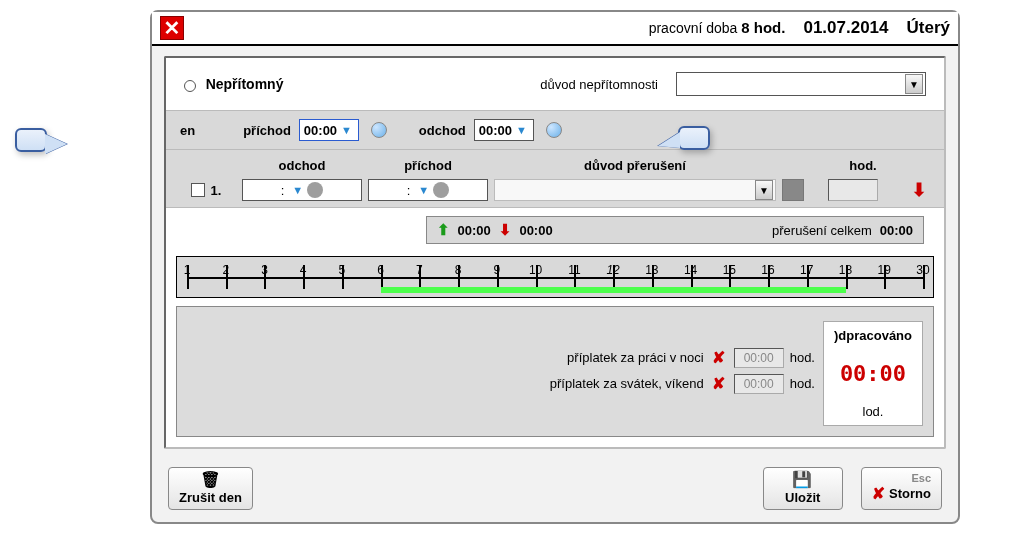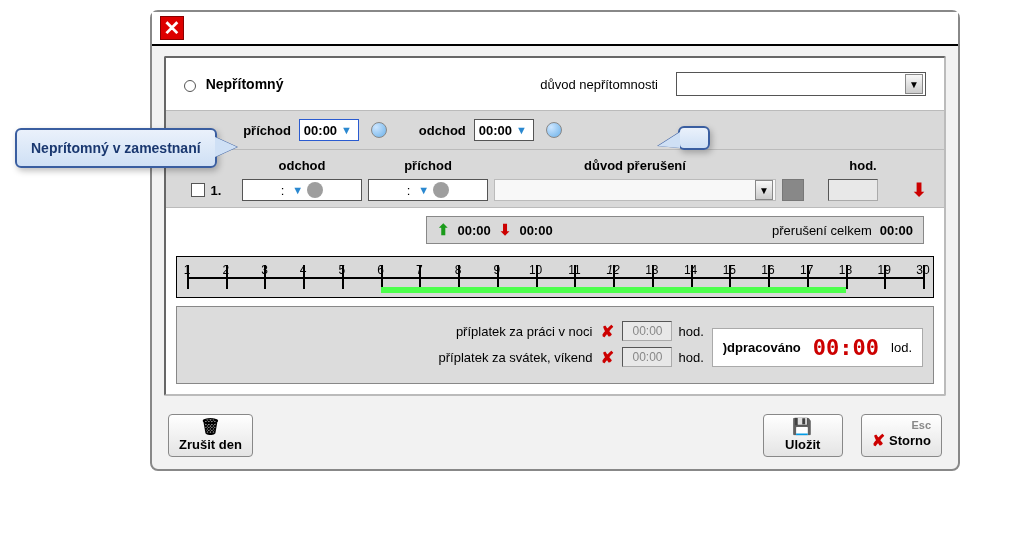--- a/index.html
+++ b/index.html
@@ -207,21 +207,21 @@
   .x-red {
     width:18px; height:18px; display:flex; align-items:center; justify-content:center;
     color:#c00; font-weight:bold; font-size:16px;
   }
   .ro-box {
     width:50px; height:20px; border:1px inset #aaa; background:#e8e8e8;
     color:#888; font-size:12px; display:flex; align-items:center; justify-content:center;
   }
   .supp-right {
     border:1px solid #aaa; background:#fff; padding:6px 10px;
-    display:flex; align-items:center; gap:12px;
+    display:flex; align-items:center; gap:18px;flex-direction:column;
   }
   .big-red { color:#c00; font-weight:bold; font-size:22px; font-family: monospace; }
 
   .footer-btns {
     display:flex; gap:18px; padding: 8px 16px 12px;
     align-items:stretch;
   }
   .btn {
     border:1px solid #888; border-radius:4px;
     background: linear-gradient(#fff,#e4e4e4);
@@ -266,20 +266,28 @@
     filter: drop-shadow(-1px 0 0 #3a5ea0);
   }
 </style>
 </head>
 <body>
 
 <div class="window">
 
   <div class="titlebar">
     <div class="close-x">✕</div>
+    <div class="title-right">
+      <span class="title-work">
+        <span>pracovní doba</span>
+        <b>8 hod.</b>
+      </span>
+      <span class="title-date">01.07.2014</span>
+      <span class="title-day">Úterý</span>
+    </div>
   </div>
 
   <div class="upper-panel">
 
     <div class="row-absent">
       <label>
         <span class="radio-circ"></span>
         <span class="absent-label">Nepřítomný</span>
       </label>
       <span class="reason-label">důvod nepřítomnosti</span>
@@ -433,18 +441,17 @@
       <span style="display:flex;align-items:center;gap:4px">
         <span class="x-red" style="width:auto;height:auto">✘</span>
         <span>Storno</span>
       </span>
     </div>
   </div>
 
 </div>
 
 <div class="callout left" style="left:15px; top:128px;">
-  <span>Neprítomný v zamestnaní</span>
   <span class="tip"></span>
 </div>
 <div class="callout right" style="left:678px; top:126px;">
   <span class="tip"></span>
 </div>
 
 </body></html>

